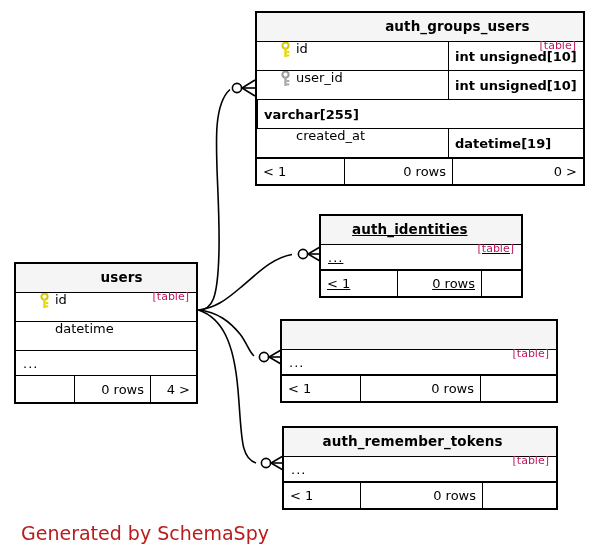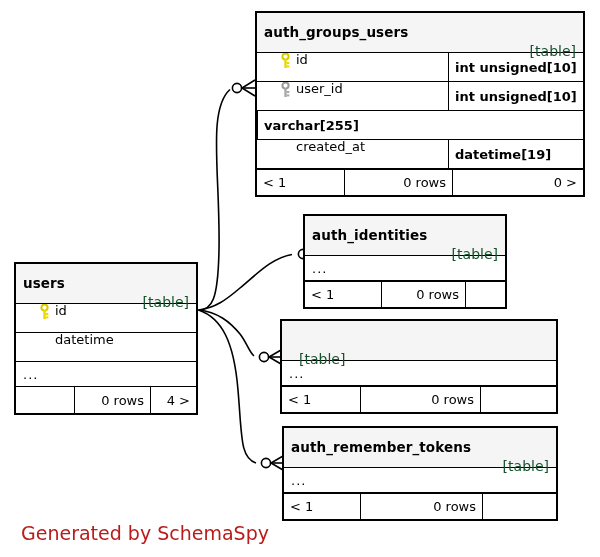--- a/index.html
+++ b/index.html
@@ -47,35 +47,35 @@
   }
   .node.thick {
     border: 2px solid #000000;
     outline: none;
   }
 
   .node-title {
     box-sizing: border-box;
     display: flex;
     align-items: center;
-    justify-content: space-between;
+    justify-content: flex-end;
     background: #f5f5f5;
     border-bottom: 1px solid #000000;
     padding: 0 7px;
-    height: 40px;
+    height: 29px;
   }
   .node-title .tname {
     font-weight: bold;
     font-size: 13.5px;
     letter-spacing: 0.1px;
   }
   .node-title .ttag {
-    font-size: 14px;
+    font-size: 11px;
     font-weight: normal;
-    color: #14532d;
+    color: #be185d;
     padding-left: 10px;
     margin-top: 36px;
   }
 
   .col-row {
     box-sizing: border-box;
     display: flex;
     align-items: stretch;
     border-bottom: 1px solid #000000;
     height: 29px;
@@ -287,21 +287,21 @@
 
     <div class="ellipsis-row">...</div>
 
     <div class="foot-row" style="border-top:none;">
       <div class="foot-cell fc-left" style="width:58px;"></div>
       <div class="foot-cell fc-right" style="width:76px;">0 rows</div>
       <div class="foot-cell fc-right" style="flex:1 1 auto;">4 &gt;</div>
     </div>
   </div>
 
-  <div class="node" style="left:304px; top:215px; width:202px;">
+  <div class="node" style="left:320px; top:215px; width:202px;text-decoration:underline;">
     <div class="node-title">
       <span class="tname">auth_identities</span>
       <span class="ttag">[table]</span>
     </div>
     <div class="ellipsis-row">...</div>
     <div class="foot-row">
       <div class="foot-cell fc-left" style="width:76px;">&lt; 1</div>
       <div class="foot-cell fc-right" style="width:84px;">0 rows</div>
       <div class="foot-cell fc-right" style="flex:1 1 auto;"></div>
     </div>

